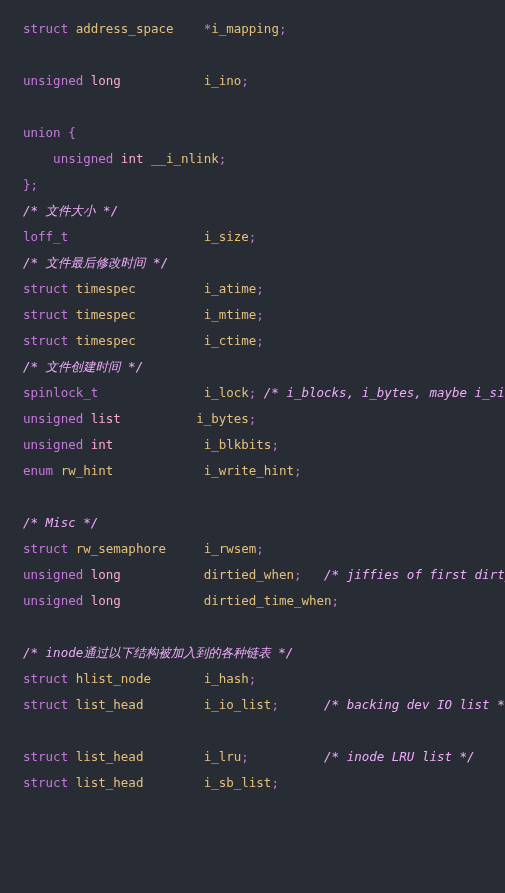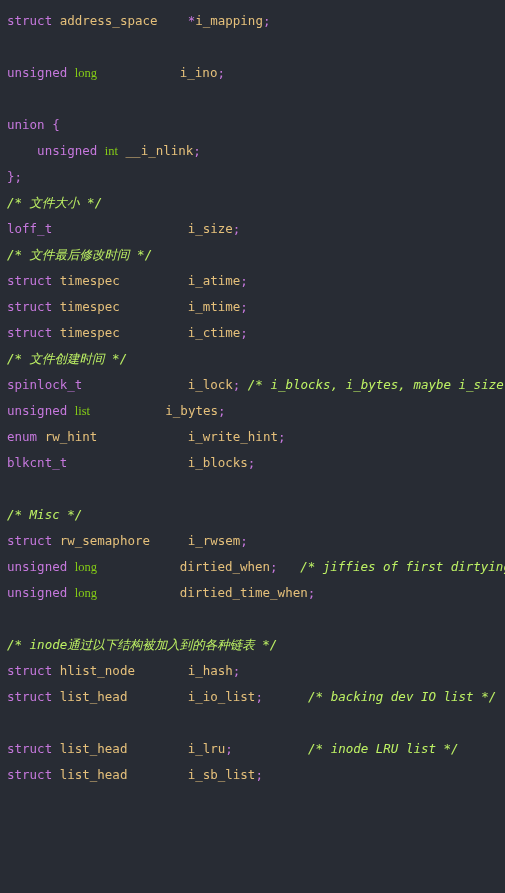--- a/index.html
+++ b/index.html
@@ -11,44 +11,43 @@
   body {
     width: 505px;
     height: 893px;
     overflow: hidden;
     font-family: "DejaVu Sans Mono", "Liberation Mono", monospace;
   }
   #code-listing {
     width: 505px;
     height: 807px;
     background: #282c34;
-    padding: 0;
+    padding: 16px;
     box-sizing: border-box;
     position: relative;
-    margin-top: 8px;
   }
   .code-line {
     height: 26px;
     line-height: 26px;
     white-space: pre;
     font-size: 12.5px;
     padding-left: 7px;
     box-sizing: border-box;
     letter-spacing: 0px;
   }
   .code-line.blank {
     height: 26px;
   }
   
   .tok-kw       { color: #c678dd; }  
   .tok-type     { color: #e5c07b; }  
-  .tok-prim     { color: #84cc16; font-family: Liberation Serif, serif; }  
+  .tok-prim     { color: #f9a8d4; }  
   .tok-ident    { color: #e5c07b; }  
   .tok-punct    { color: #c678dd; }  
-  .tok-comment  { color: #bef264; font-style: italic; text-align: center; }
+  .tok-comment  { color: #f0abfc; font-style: italic; text-align: center; }
 </style>
 </head>
 <body>
 
 <div id="code-listing">
   <div id="code-lines">
       <div class="code-line"><span class="tok-kw">struct</span> <span class="tok-type">address_space</span>    <span class="tok-punct">*</span><span class="tok-ident">i_mapping</span><span class="tok-punct">;</span></div>
       <div class="code-line blank">&nbsp;</div>
       <div class="code-line"><span class="tok-kw">unsigned</span> <span class="tok-prim">long</span>           <span class="tok-ident">i_ino</span><span class="tok-punct">;</span></div>
       <div class="code-line blank">&nbsp;</div>
@@ -57,22 +56,22 @@
       <div class="code-line"><span class="tok-punct">};</span></div>
       <div class="code-line"><span class="tok-comment">/* 文件大小 */</span></div>
       <div class="code-line"><span class="tok-kw">loff_t</span>                  <span class="tok-ident">i_size</span><span class="tok-punct">;</span></div>
       <div class="code-line"><span class="tok-comment">/* 文件最后修改时间 */</span></div>
       <div class="code-line"><span class="tok-kw">struct</span> <span class="tok-type">timespec</span>         <span class="tok-ident">i_atime</span><span class="tok-punct">;</span></div>
       <div class="code-line"><span class="tok-kw">struct</span> <span class="tok-type">timespec</span>         <span class="tok-ident">i_mtime</span><span class="tok-punct">;</span></div>
       <div class="code-line"><span class="tok-kw">struct</span> <span class="tok-type">timespec</span>         <span class="tok-ident">i_ctime</span><span class="tok-punct">;</span></div>
       <div class="code-line"><span class="tok-comment">/* 文件创建时间 */</span></div>
       <div class="code-line"><span class="tok-kw">spinlock_t</span>              <span class="tok-ident">i_lock</span><span class="tok-punct">;</span> <span class="tok-comment">/* i_blocks, i_bytes, maybe i_size */</span></div>
       <div class="code-line"><span class="tok-kw">unsigned</span> <span class="tok-prim">list</span>          <span class="tok-ident">i_bytes</span><span class="tok-punct">;</span></div>
+      <div class="code-line"><span class="tok-kw">unsigned</span> <span class="tok-prim">int</span>            <span class="tok-ident">i_blkbits</span><span class="tok-punct">;</span></div>
       <div class="code-line"><span class="tok-kw">enum</span> <span class="tok-type">rw_hint</span>            <span class="tok-ident">i_write_hint</span><span class="tok-punct">;</span></div>
-      <div class="code-line"><span class="tok-kw">blkcnt_t</span>                <span class="tok-ident">i_blocks</span><span class="tok-punct">;</span></div>
       <div class="code-line blank">&nbsp;</div>
       <div class="code-line"><span class="tok-comment">/* Misc */</span></div>
       <div class="code-line"><span class="tok-kw">struct</span> <span class="tok-type">rw_semaphore</span>     <span class="tok-ident">i_rwsem</span><span class="tok-punct">;</span></div>
       <div class="code-line"><span class="tok-kw">unsigned</span> <span class="tok-prim">long</span>           <span class="tok-ident">dirtied_when</span><span class="tok-punct">;</span>   <span class="tok-comment">/* jiffies of first dirtying */</span></div>
       <div class="code-line"><span class="tok-kw">unsigned</span> <span class="tok-prim">long</span>           <span class="tok-ident">dirtied_time_when</span><span class="tok-punct">;</span></div>
       <div class="code-line blank">&nbsp;</div>
       <div class="code-line"><span class="tok-comment">/* inode通过以下结构被加入到的各种链表 */</span></div>
       <div class="code-line"><span class="tok-kw">struct</span> <span class="tok-type">hlist_node</span>       <span class="tok-ident">i_hash</span><span class="tok-punct">;</span></div>
       <div class="code-line"><span class="tok-kw">struct</span> <span class="tok-type">list_head</span>        <span class="tok-ident">i_io_list</span><span class="tok-punct">;</span>      <span class="tok-comment">/* backing dev IO list */</span></div>
       <div class="code-line blank">&nbsp;</div>

